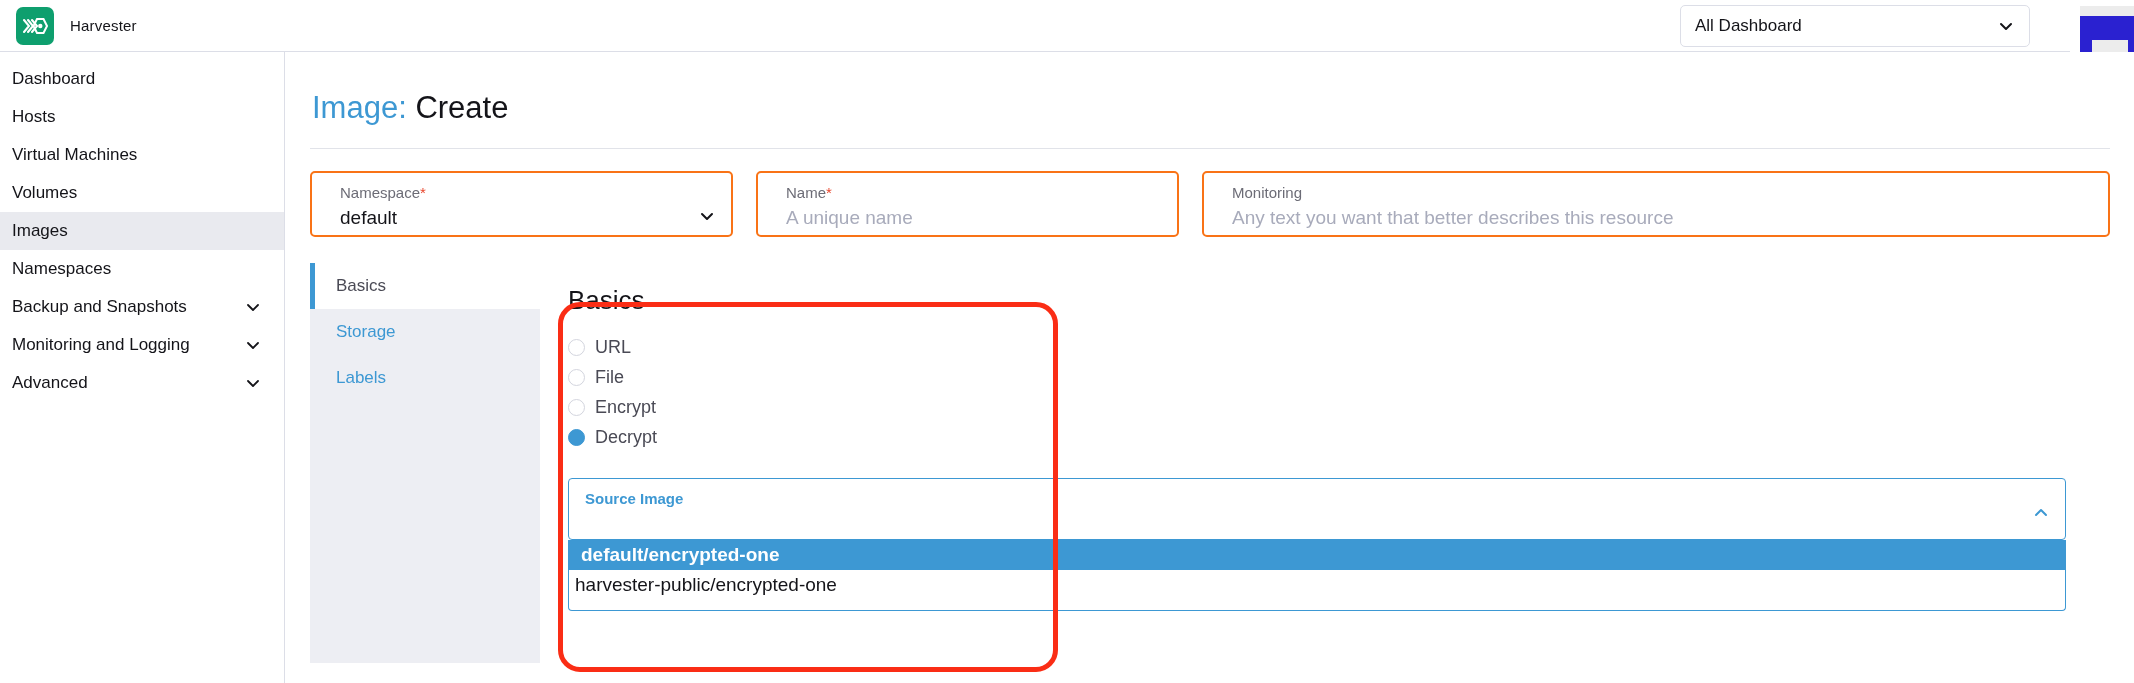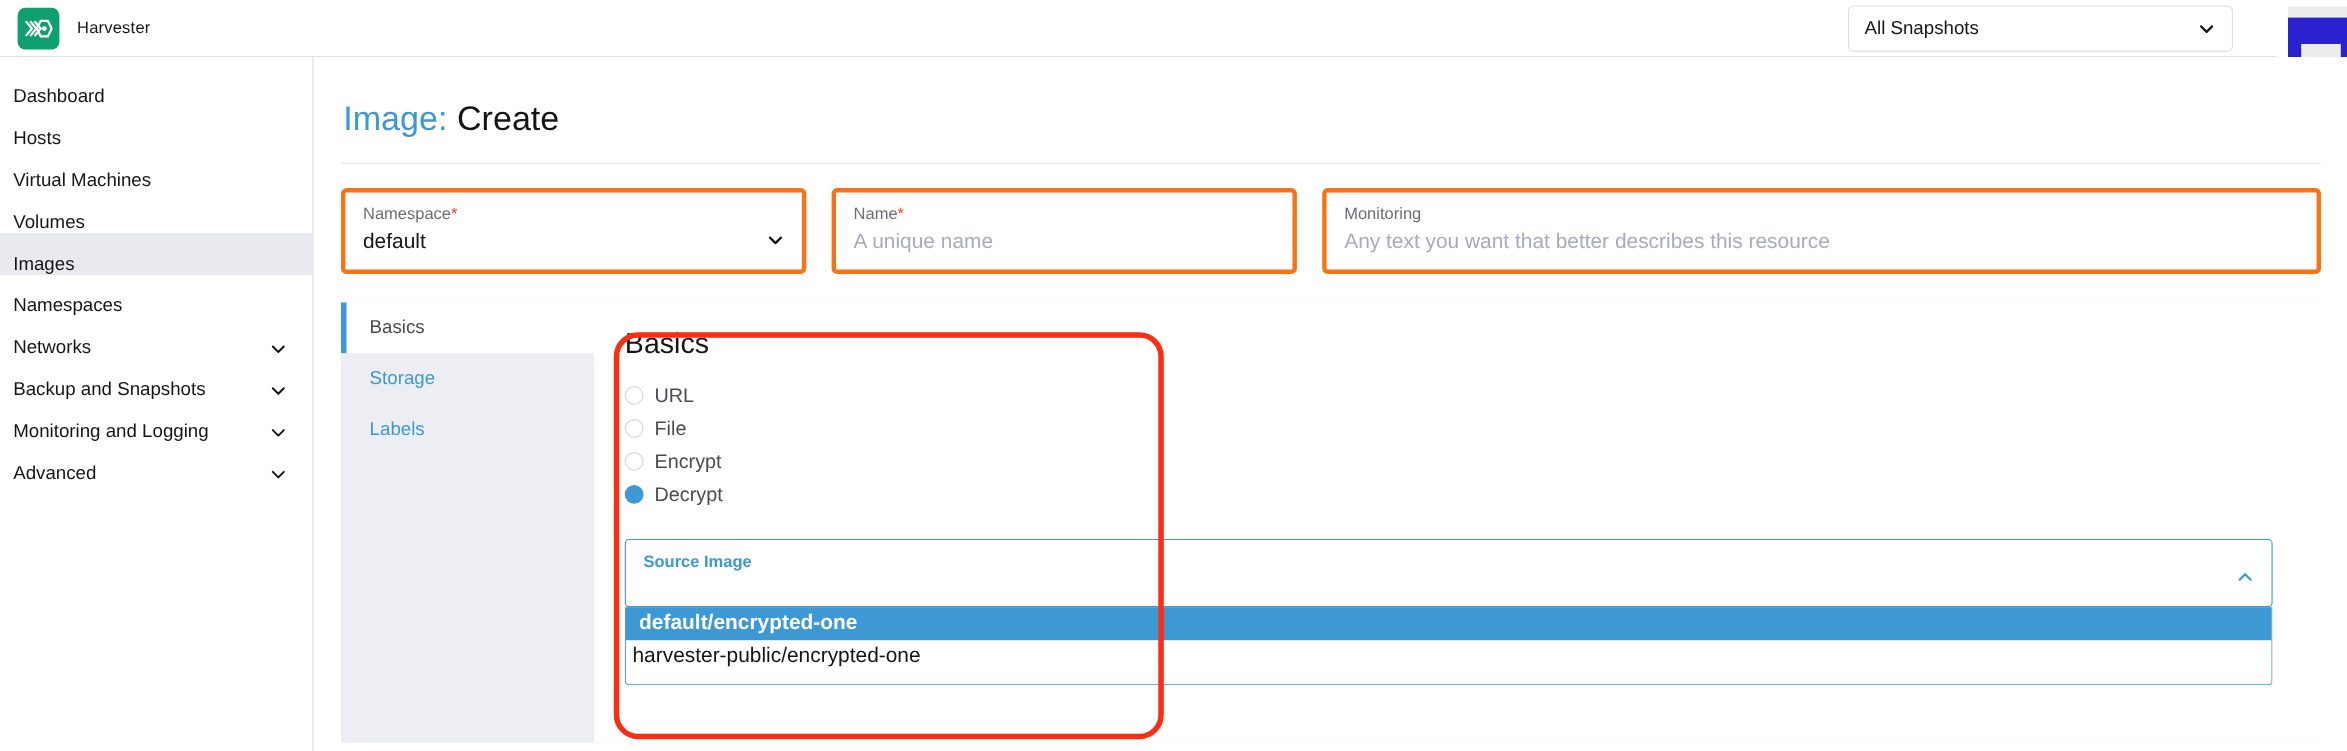--- a/index.html
+++ b/index.html
@@ -106,21 +106,21 @@
     top: 52px; left: 0;
     width: 285px;
     height: 631px;
     background: #fff;
     border-right: 1px solid #dcdee7;
     padding-top: 8px;
   }
   .nav-item {
     height: 38px;
     display: flex;
-    align-items: flex-end;
+    align-items: center;
     padding: 0 22px 0 12px;
     font-size: 17px;
     color: #141419;
     cursor: pointer;
   }
   .nav-item.active {
     background: #e9eaef;
   }
   .nav-item .nav-chev {
     margin-left: auto;
@@ -150,25 +150,25 @@
     border-top: 1px solid #e1e3e9;
   }
 
   
   .form-row {
     display: flex;
     gap: 23px;
     padding: 22px 24px 0 24px;
   }
   .field {
-    border: 4px solid #f97316;
+    border: 2px solid #f97316;
     border-radius: 5px;
     background: #fff;
-    height: 78px;
-    padding: 11px 16px 0 16px;
+    height: 66px;
+    padding: 11px 16px 0 28px;
     position: relative;
   }
   .field.ns   { width: 423px; }
   .field.name { width: 423px; }
   .field.desc { flex: 1; }
   .field-label {
     font-size: 15px;
     color: #6c6c76;
     margin-bottom: 6px;
   }
@@ -326,21 +326,21 @@
         <path d="M10 4 L15 10 L10 16" stroke="#fff" stroke-width="2.1" fill="none" stroke-linecap="round"></path>
         <path d="M15 3 L21.5 3 L25 10 L21.5 17 L15 17 L11.5 10 Z" stroke="#fff" stroke-width="2" fill="none"></path>
         <circle cx="18.3" cy="10" r="2.2" fill="#fff"></circle>
       </svg>
     </div>
     <div class="brand-name">Harvester</div>
   </div>
 
   <div class="topbar-right">
     <div class="ns-select">
-      <span>All Snapshots</span>
+      <span>All Dashboard</span>
       <span class="chev">
         <svg width="18" height="18" viewBox="0 0 18 18">
             <path d="M4 7 L9 12 L14 7" stroke="#141419" stroke-width="2" fill="none" stroke-linecap="round" stroke-linejoin="round"></path>
           </svg>
       </span>
     </div>
     <div class="user-avatar-clip">
       <div class="inner"></div>
       <div class="head"></div>
       <div class="notch"></div>
@@ -359,28 +359,20 @@
     <span>Virtual Machines</span>
   </div>
   <div class="nav-item">
     <span>Volumes</span>
   </div>
   <div class="nav-item active">
     <span>Images</span>
   </div>
   <div class="nav-item">
     <span>Namespaces</span>
-  </div>
-  <div class="nav-item">
-    <span>Networks</span>
-    <span class="nav-chev">
-      <svg width="18" height="18" viewBox="0 0 18 18">
-          <path d="M4 7 L9 12 L14 7" stroke="#141419" stroke-width="1.8" fill="none" stroke-linecap="round" stroke-linejoin="round"></path>
-        </svg>
-    </span>
   </div>
   <div class="nav-item">
     <span>Backup and Snapshots</span>
     <span class="nav-chev">
       <svg width="18" height="18" viewBox="0 0 18 18">
           <path d="M4 7 L9 12 L14 7" stroke="#141419" stroke-width="1.8" fill="none" stroke-linecap="round" stroke-linejoin="round"></path>
         </svg>
     </span>
   </div>
   <div class="nav-item">

